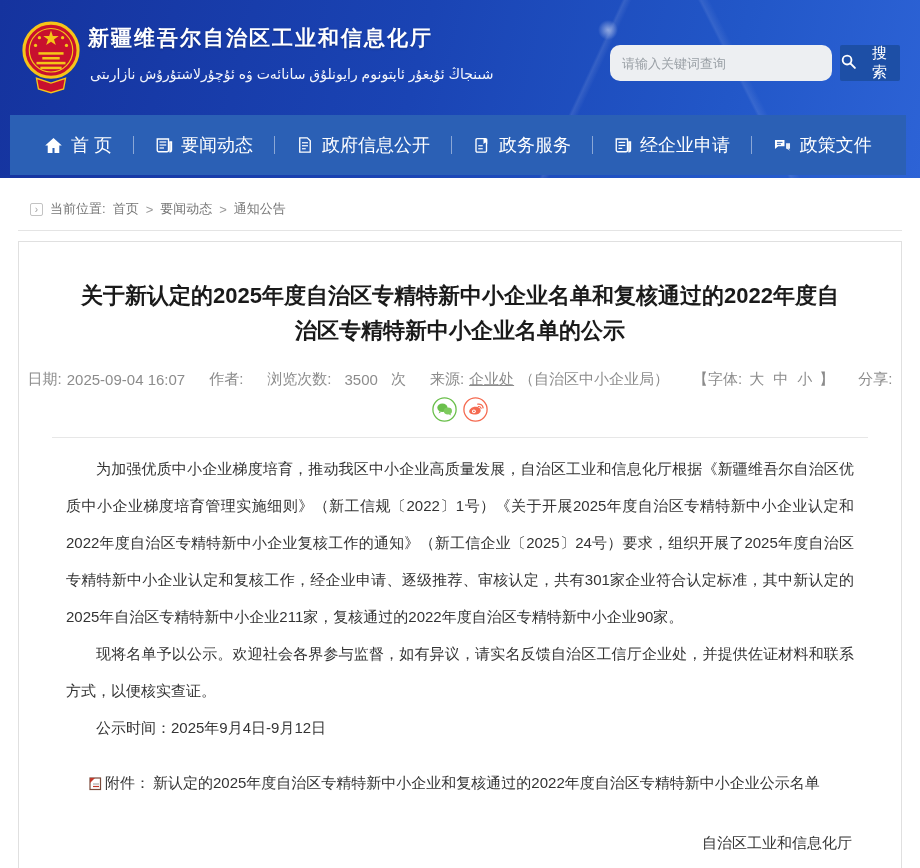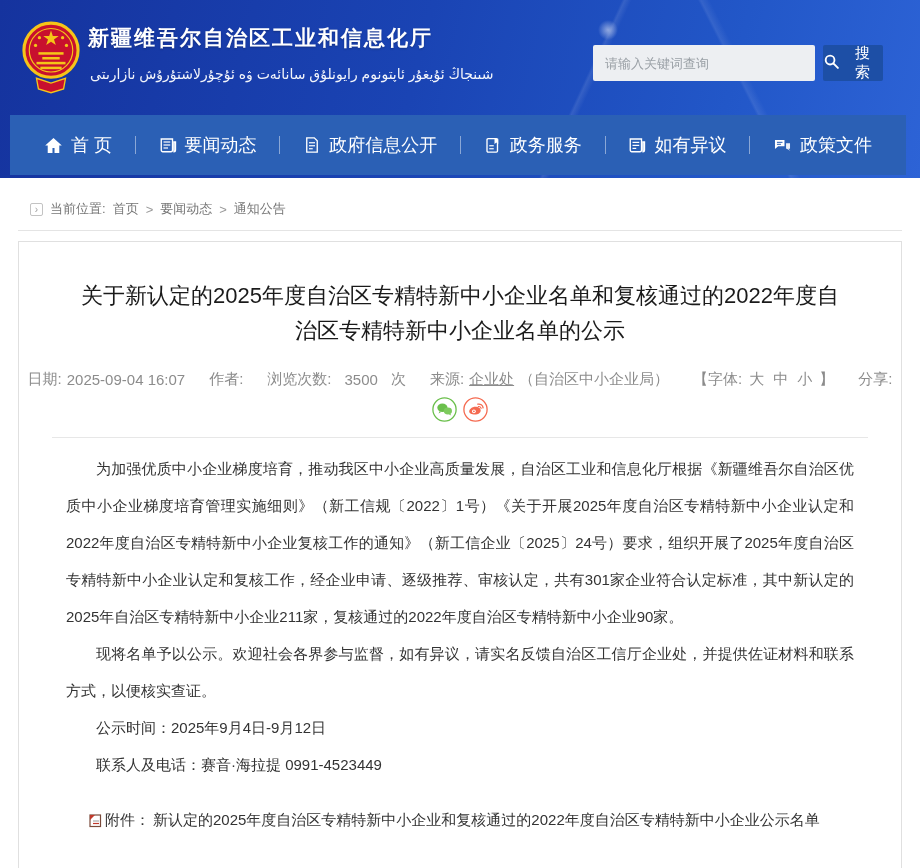--- a/index.html
+++ b/index.html
@@ -23,21 +23,21 @@
     font-size:21px; font-weight:bold; letter-spacing:2px; white-space:nowrap;
     text-shadow:0 1px 2px rgba(0,0,0,.25);
   }
   .site-sub {
     position:absolute; left:90px; top:66px; color:rgba(255,255,255,.95);
     font-size:14px; letter-spacing:1px; white-space:nowrap;
   }
   .search-wrap { position:absolute; left:593px; top:45px; display:flex; }
   .search-input {
     width:222px; height:36px; border:none; outline:none; background:#edeff2;
-    font-size:13px; color:#555; padding:0 12px; border-radius:2px;
+    font-size:13px; color:#555; padding:0 12px; border-radius:10px;margin-left:17px;
   }
   .search-input::placeholder { color:#9aa0a6; }
   .search-btn {
     margin-left:8px; width:60px; height:36px; border:none; cursor:pointer;
     background:#1d4fa6; color:#fff; font-size:15px; letter-spacing:3px;
     display:flex; align-items:center; justify-content:center; gap:5px; border-radius:2px;
     font-family:inherit;
   }
   
   .nav {
@@ -61,21 +61,21 @@
   .bc-icon {
     width:13px; height:13px; border:1px solid #c3c3c3; border-radius:2px;
     color:#a0a0a0; font-size:10px; line-height:11px; text-align:center; flex:0 0 auto;
   }
   
   .content-box {
     margin:10px 18px 0; border:1px solid #e0e0e0; background:#fff;
     min-height:640px; padding:36px 47px 40px;
   }
   .article-title {
-    text-align:center; font-size:22px; font-weight:normal; color:#1a1a1a;
+    text-align:center; font-size:22px; font-weight:bold; color:#1a1a1a;
     line-height:35px; margin:0 6px 22px;
   }
   .meta-row {
     display:flex; justify-content:center; align-items:center; flex-wrap:nowrap;
     gap:24px; font-size:15px; color:#8c8c8c; white-space:nowrap;
   }
   .meta-item { display:flex; gap:5px; align-items:center; }
   .meta-link { text-decoration:underline; color:#8c8c8c; cursor:pointer; }
   .font-size-btn { cursor:pointer; margin:0 2px; }
   .share-row { display:flex; justify-content:center; gap:6px; margin-top:8px; }
@@ -177,21 +177,21 @@
     <div class="nav-sep"></div>
     <div class="nav-item">
       <span class="nicon">
         <svg width="18" height="18" viewBox="0 0 24 24">
             <path d="M3 4h15v15a2 2 0 0 1-2 2H5a2 2 0 0 1-2-2zM20 8h2v11a2 2 0 0 1-2 2z" fill="none" stroke="#fff" stroke-width="1.8"></path>
             <line x1="6" y1="8.5" x2="15" y2="8.5" stroke="#fff" stroke-width="1.6"></line>
             <line x1="6" y1="12.5" x2="15" y2="12.5" stroke="#fff" stroke-width="1.6"></line>
             <line x1="6" y1="16.5" x2="11" y2="16.5" stroke="#fff" stroke-width="1.6"></line>
           </svg>
       </span>
-      <span>如有异议</span>
+      <span>经企业申请</span>
     </div>
     <div class="nav-sep"></div>
     <div class="nav-item">
       <span class="nicon">
         <svg width="19" height="19" viewBox="0 0 24 24">
             <path d="M2.5 5h12v8h-8l-4 3.5z" fill="#fff"></path>
             <path d="M16.5 9h5v7h-2l2.5 3-4.5-3h-1z" fill="#fff" opacity=".9"></path>
             <line x1="5" y1="8" x2="12" y2="8" stroke="#2b60b5" stroke-width="1.3"></line>
             <line x1="5" y1="10.5" x2="10" y2="10.5" stroke="#2b60b5" stroke-width="1.3"></line>
           </svg>
@@ -262,21 +262,20 @@
       <path d="M15.2 9.5c1.4-.3 2.7.6 2.9 2" fill="none" stroke="#f56a50" stroke-width="1.1" stroke-linecap="round"></path>
     </svg>
   </div>
 
   <div class="body-divider"></div>
 
   <div class="article-body">
     <p>为加强优质中小企业梯度培育，推动我区中小企业高质量发展，自治区工业和信息化厅根据《新疆维吾尔自治区优质中小企业梯度培育管理实施细则》（新工信规〔2022〕1号）《关于开展2025年度自治区专精特新中小企业认定和2022年度自治区专精特新中小企业复核工作的通知》（新工信企业〔2025〕24号）要求，组织开展了2025年度自治区专精特新中小企业认定和复核工作，经企业申请、逐级推荐、审核认定，共有301家企业符合认定标准，其中新认定的2025年自治区专精特新中小企业211家，复核通过的2022年度自治区专精特新中小企业90家。</p>
     <p>现将名单予以公示。欢迎社会各界参与监督，如有异议，请实名反馈自治区工信厅企业处，并提供佐证材料和联系方式，以便核实查证。</p>
     <p>公示时间：2025年9月4日-9月12日</p>
-    <p>联系人及电话：赛音·海拉提 0991-4523449</p>
   </div>
 
   <div class="attachment">
     <svg width="14" height="15" viewBox="0 0 14 15" style="flex:0 0 auto;">
       <rect x="2" y="2" width="10.5" height="11.5" fill="#fff" stroke="#7a4a3a" stroke-width="1.2"></rect>
       <path d="M2 2 L7 2 L2 7 Z" fill="#c0392b"></path>
       <line x1="5" y1="8" x2="11" y2="8" stroke="#999" stroke-width="1"></line>
       <line x1="5" y1="10.5" x2="11" y2="10.5" stroke="#c0392b" stroke-width="1.2"></line>
     </svg>
     <span>附件：</span>

